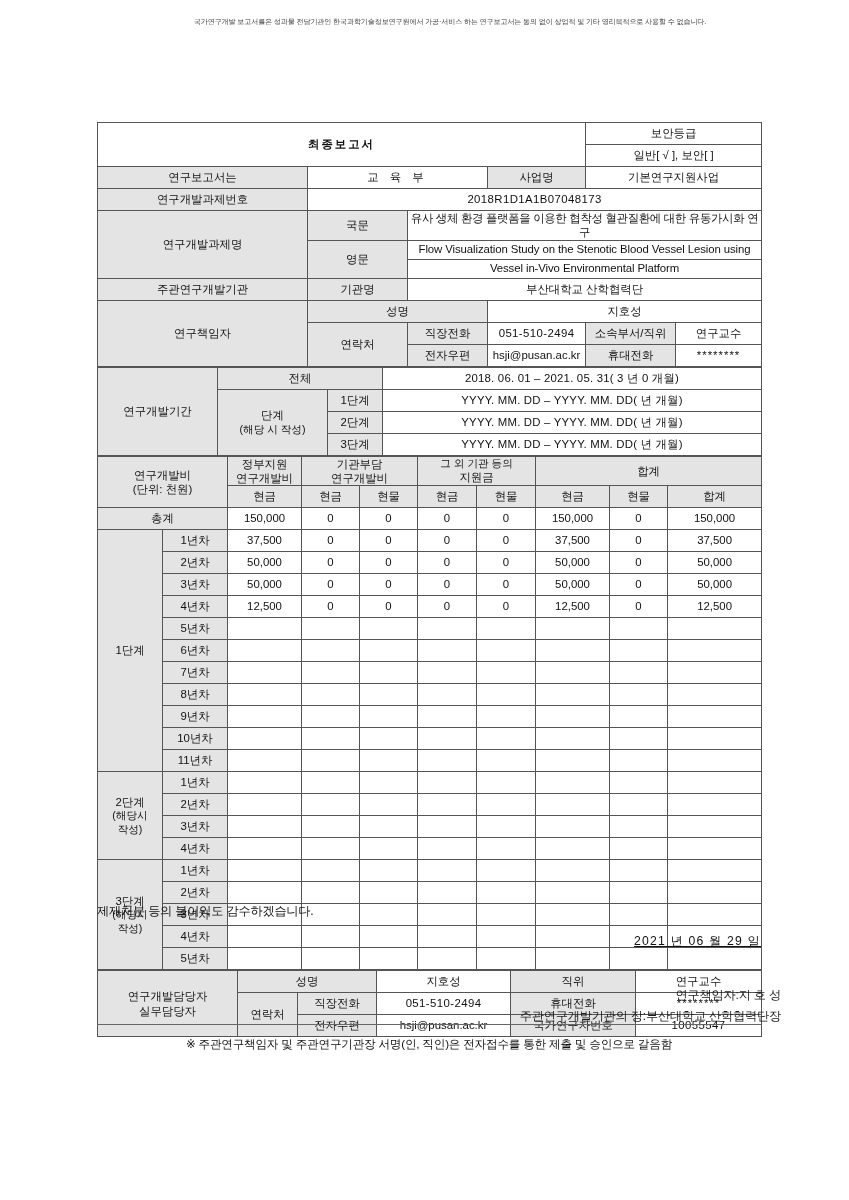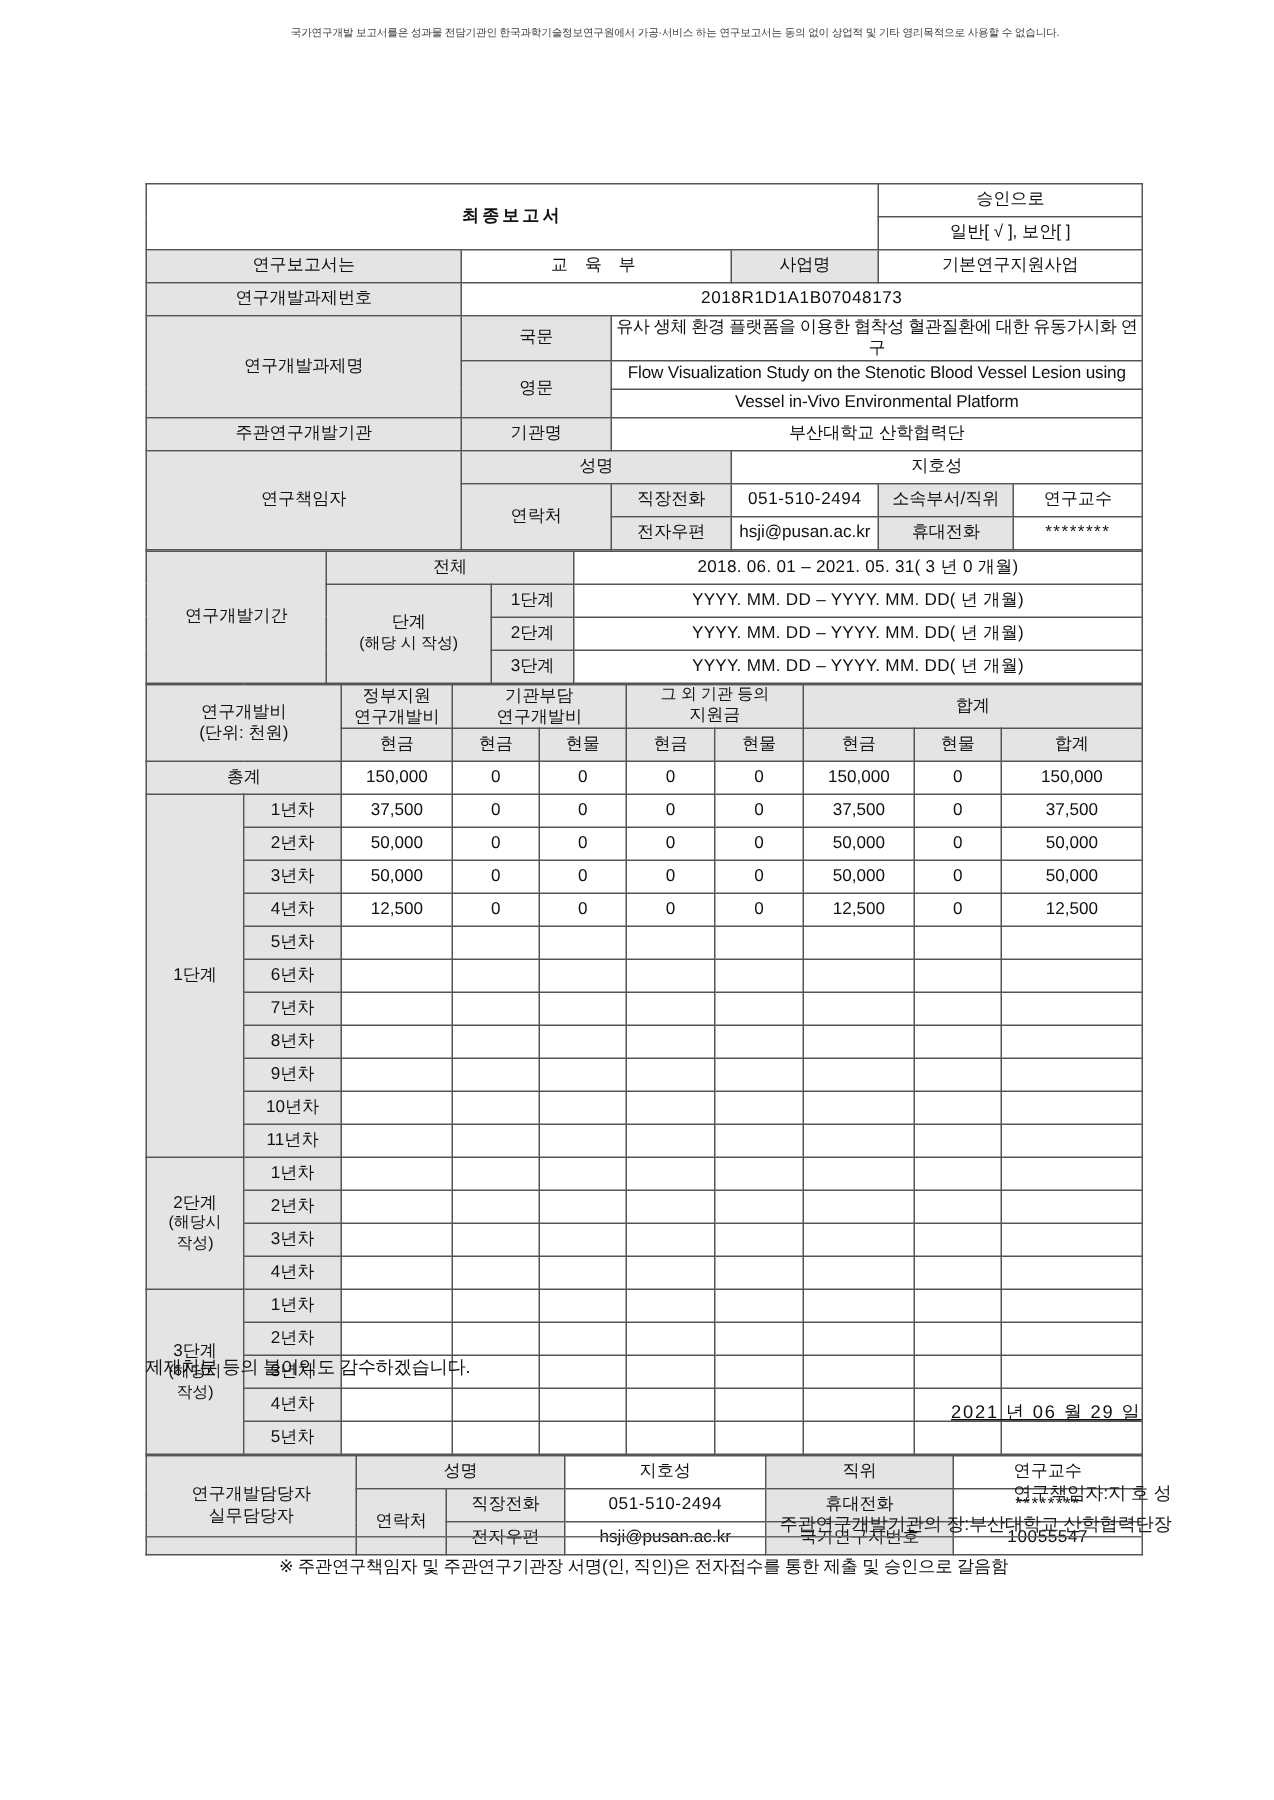--- a/index.html
+++ b/index.html
@@ -162,21 +162,21 @@
           <col style="width:100px">
         <col style="width:80px">
           <col style="width:50px">
           <col style="width:48px">
         <col style="width:90px">
           <col style="width:86px">
       </colgroup>
       <tbody>
           <tr>
         <td colspan="6" rowspan="2" class="white title-cell thick-top nb-left">최종보고서</td>
-        <td colspan="2" class="white thick-top nb-right sm">승인으로</td>
+        <td colspan="2" class="white thick-top nb-right sm">보안등급</td>
       </tr>
       <tr>
         <td colspan="2" class="white nb-right sm">일반[ √ ], 보안[    ]</td>
       </tr>
       <tr>
         <td colspan="2" class="shade tall">연구보고서는</td>
         <td colspan="2" class="white tall spaced">교 육 부</td>
         <td colspan="2" class="shade tall">사업명</td>
         <td colspan="2" class="white tall">기본연구지원사업</td>
       </tr>

